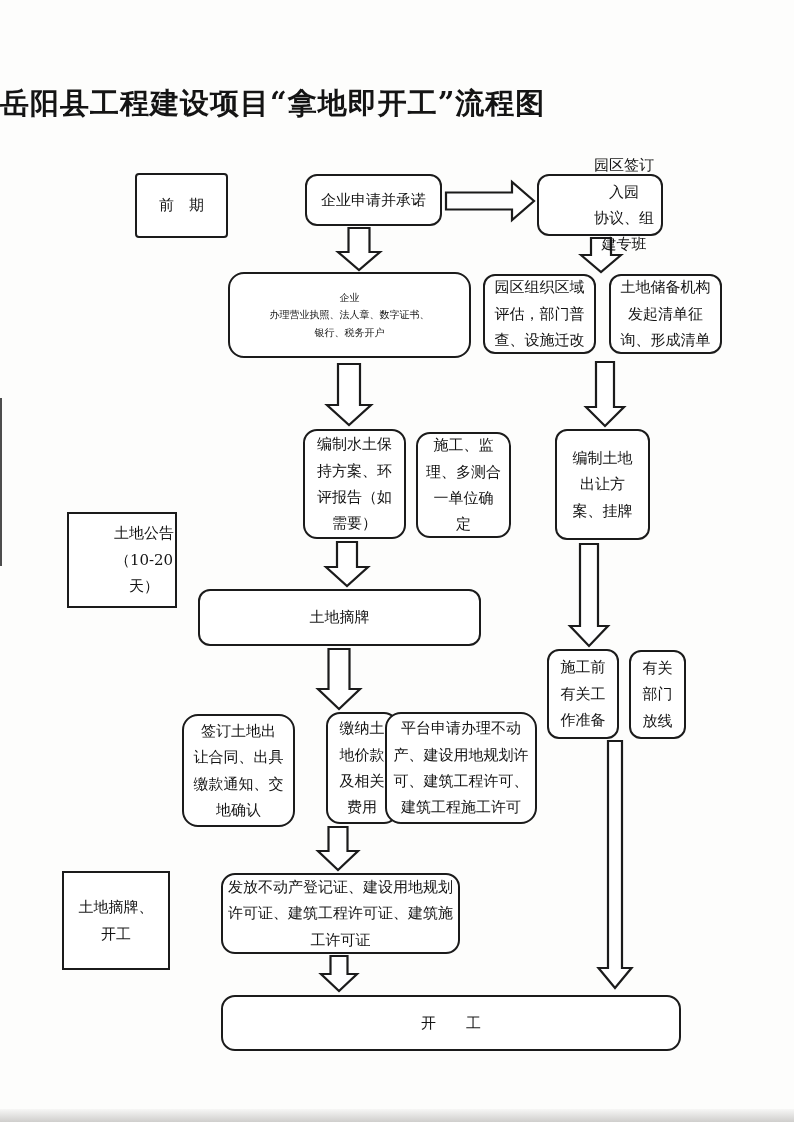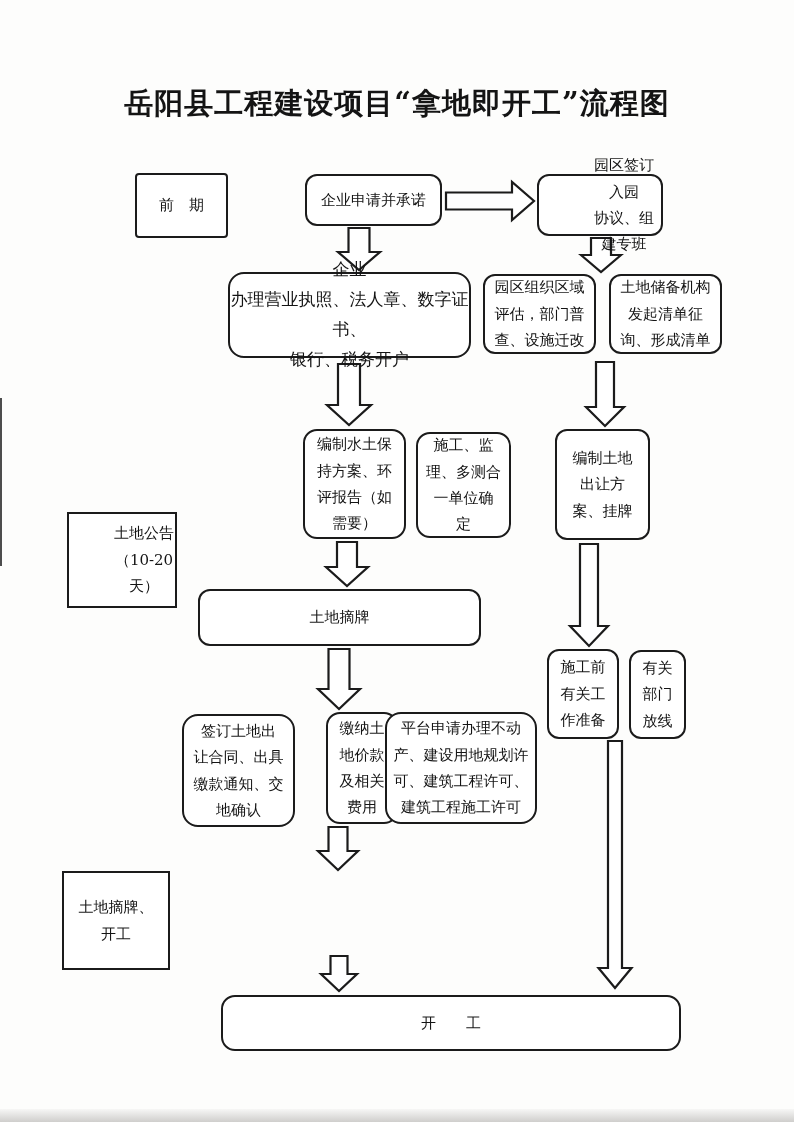--- a/index.html
+++ b/index.html
@@ -7,21 +7,21 @@
     position:relative;
     width:794px;height:1122px;
     background:#fdfdfc;
     overflow:hidden;
     font-family:"DejaVu Serif","Liberation Serif",serif;
     color:#141414;
   }
   #title{
     position:absolute;
     left:0;top:84px;width:794px;
-    text-align:center;
+    text-align:left;
     font-size:29px;
     font-weight:700;
     letter-spacing:1px;
     white-space:nowrap;
   }
   .box{
     position:absolute;
     box-sizing:border-box;
     border:2.5px solid #1b1b1b;
     background:#ffffff;
@@ -67,21 +67,21 @@
       <polygon points="328.5,649 349.5,649 349.5,689 360,689 339,709 318,689 328.5,689" fill="#ffffff" stroke="#1b1b1b" stroke-width="2.2" stroke-linejoin="miter"></polygon>
       <polygon points="328.5,827 347.5,827 347.5,851 358,851 338,870 318,851 328.5,851" fill="#ffffff" stroke="#1b1b1b" stroke-width="2.2" stroke-linejoin="miter"></polygon>
       <polygon points="330.5,956 347.5,956 347.5,974 357,974 339,991 321,974 330.5,974" fill="#ffffff" stroke="#1b1b1b" stroke-width="2.2" stroke-linejoin="miter"></polygon>
       <polygon points="608,741 622,741 622,968 631.5,968 615,988 598.5,968 608,968" fill="#ffffff" stroke="#1b1b1b" stroke-width="2.2" stroke-linejoin="miter"></polygon>
     </svg>
 
   <div class="box sq" style="left: 135px; top: 173px; width: 93px; height: 65px; border-radius: 4px;">前　期</div>
   <div class="box" style="left: 305px; top: 174px; width: 137px; height: 52px; border-radius: 12px;">企业申请并承诺</div>
   <div class="box" style="left: 537px; top: 174px; width: 126px; height: 62px; border-radius: 12px; padding-left: 48px;">园区签订入园
 协议、组建专班</div>
-  <div class="box" style="left: 228px; top: 272px; width: 243px; height: 86px; border-radius: 16px; font-size: 17px;">企业
+  <div class="box" style="left: 228px; top: 272px; width: 243px; height: 86px; border-radius: 16px; font-size: 10px;">企业
 办理营业执照、法人章、数字证书、
 银行、税务开户</div>
   <div class="box" style="left: 483px; top: 274px; width: 113px; height: 80px; border-radius: 12px;">园区组织区域
 评估，部门普
 查、设施迁改</div>
   <div class="box" style="left: 609px; top: 274px; width: 113px; height: 80px; border-radius: 12px;">土地储备机构
 发起清单征
 询、形成清单</div>
   <div class="box" style="left: 303px; top: 429px; width: 103px; height: 110px; border-radius: 14px;">编制水土保
 持方案、环
@@ -110,17 +110,20 @@
   <div class="box" style="left: 306px; top: 712px; width: 72px; height: 112px; border-radius: 14px; margin-left: 20px;">缴纳土
 地价款
 及相关
 费用</div>
   <div class="box" style="left: 385px; top: 712px; width: 152px; height: 112px; border-radius: 16px;">平台申请办理不动
 产、建设用地规划许
 可、建筑工程许可、
 建筑工程施工许可</div>
   <div class="box sq" style="left: 62px; top: 871px; width: 108px; height: 99px; border-radius: 0px;">土地摘牌、
 开工</div>
+  <div class="box" style="left: 221px; top: 873px; width: 239px; height: 81px; border-radius: 14px;">发放不动产登记证、建设用地规划
+许可证、建筑工程许可证、建筑施
+工许可证</div>
   <div class="box" style="left: 221px; top: 995px; width: 460px; height: 56px; border-radius: 14px;">开　　工</div>
 
   <div class="edge-left"></div>
   <div class="edge-bottom"></div>
 </div>
 
 </body></html>

